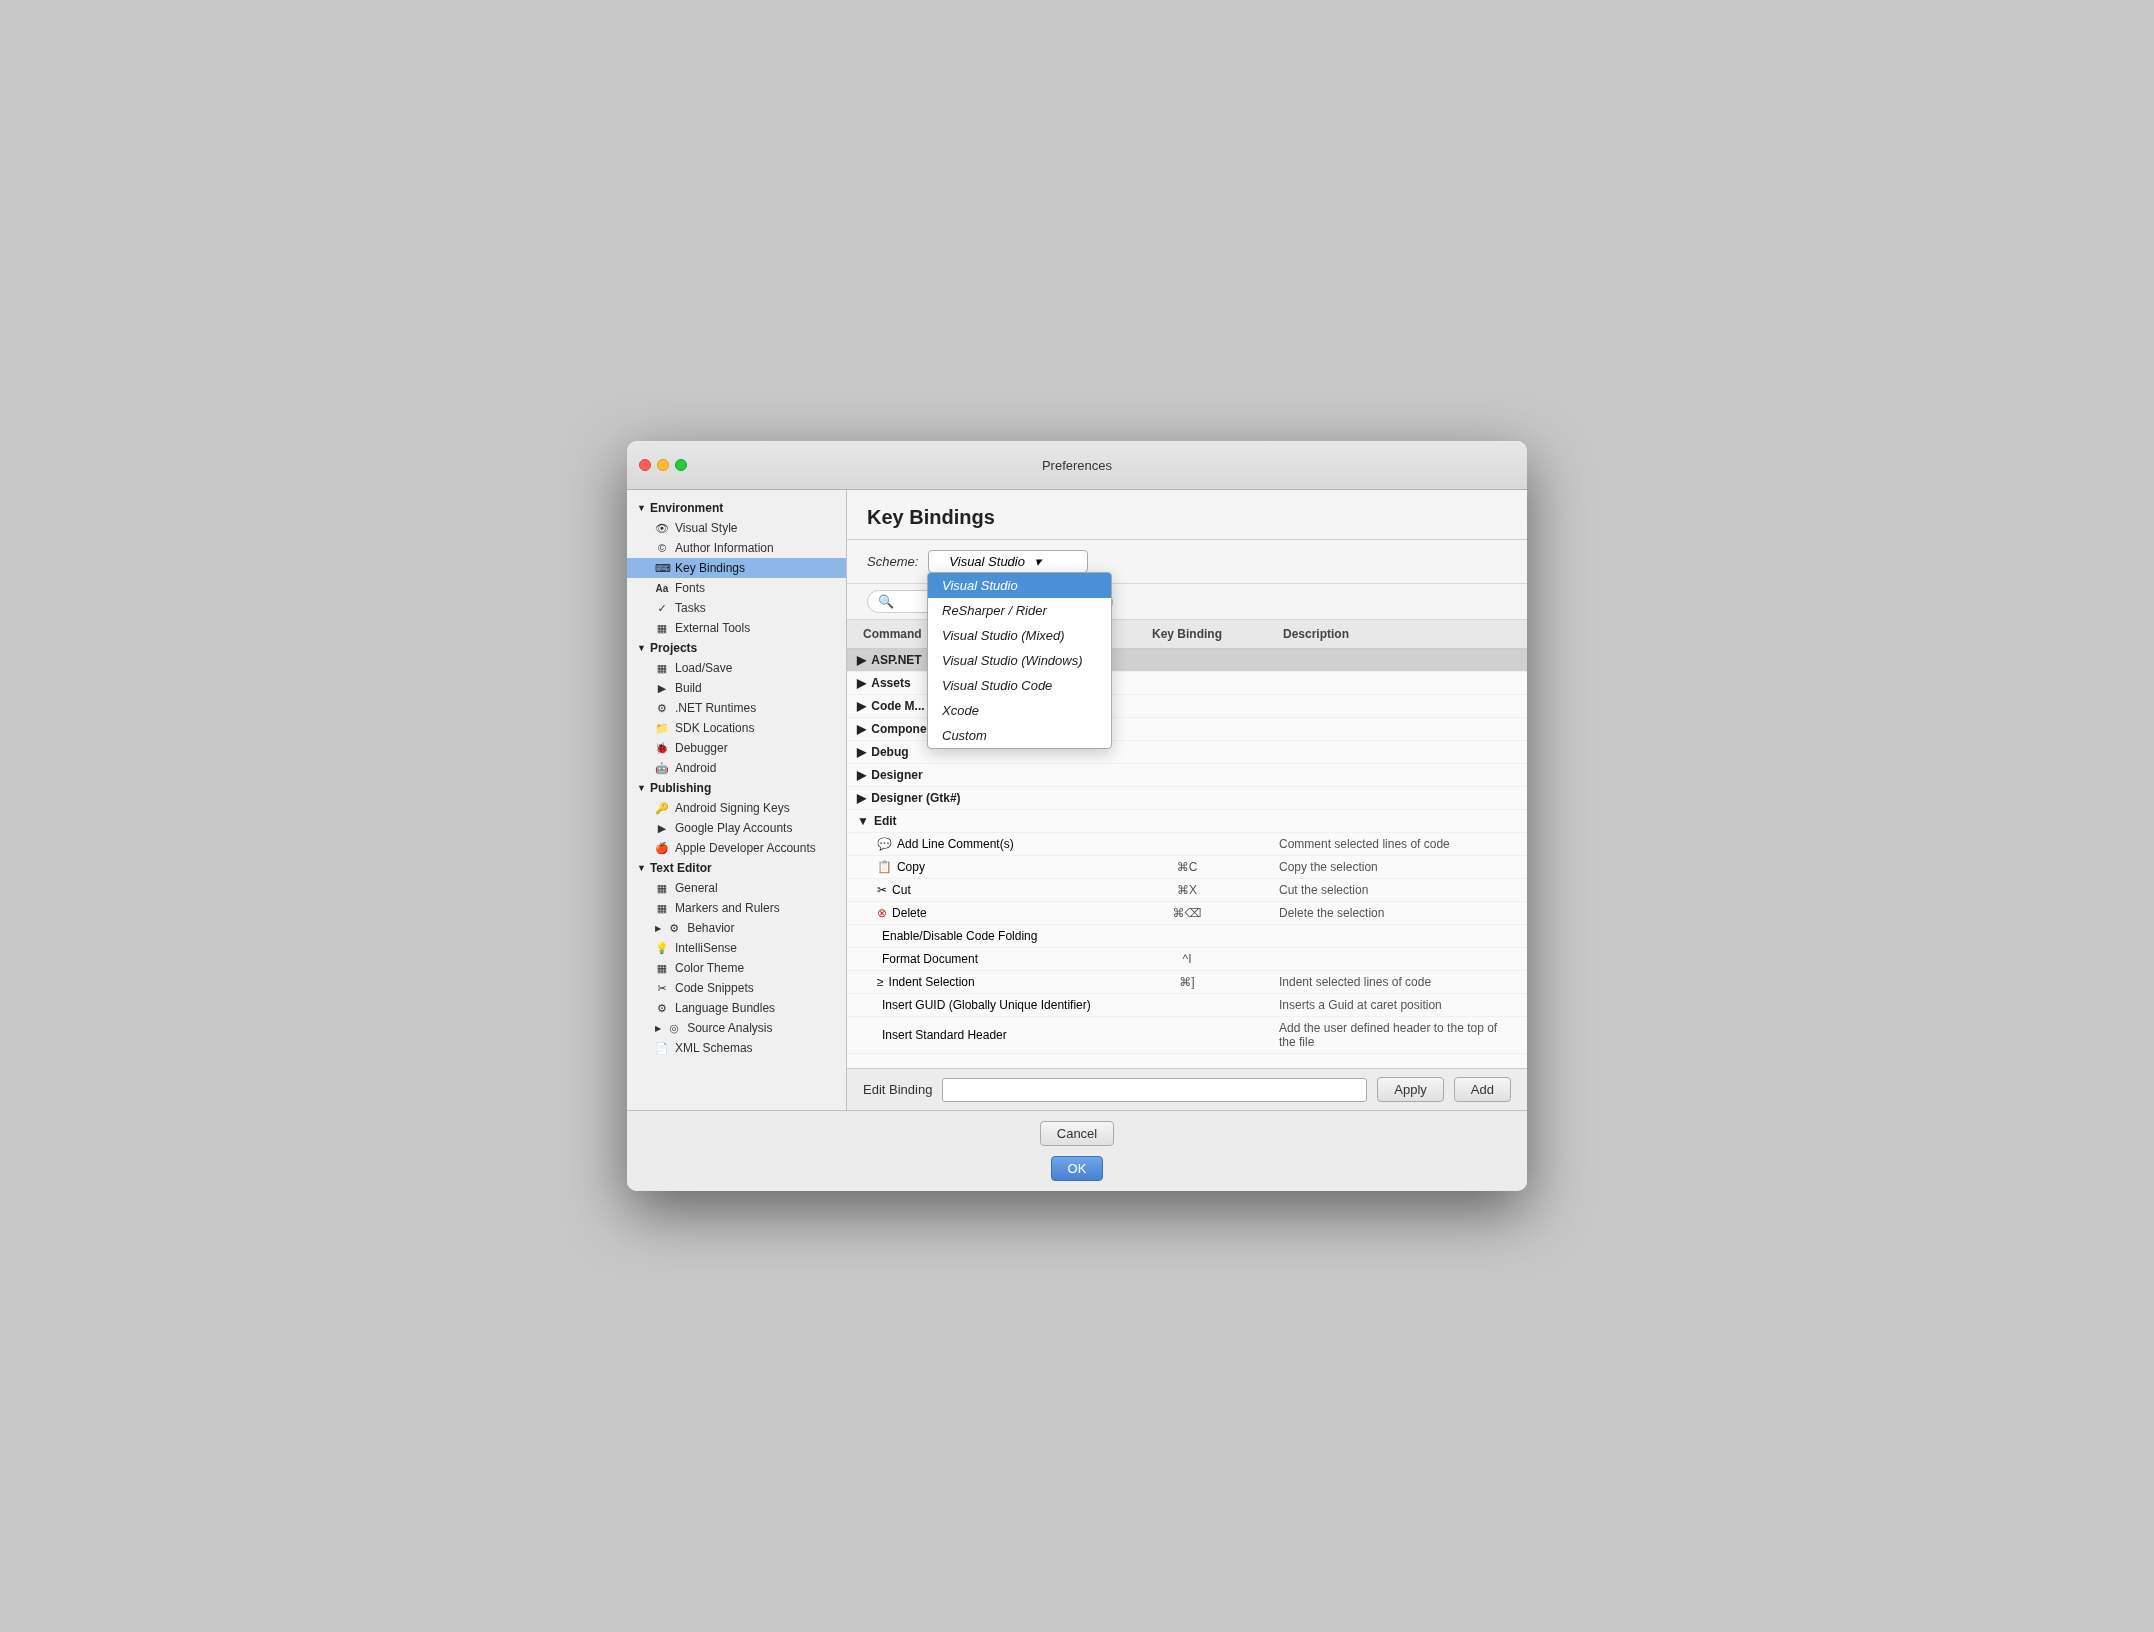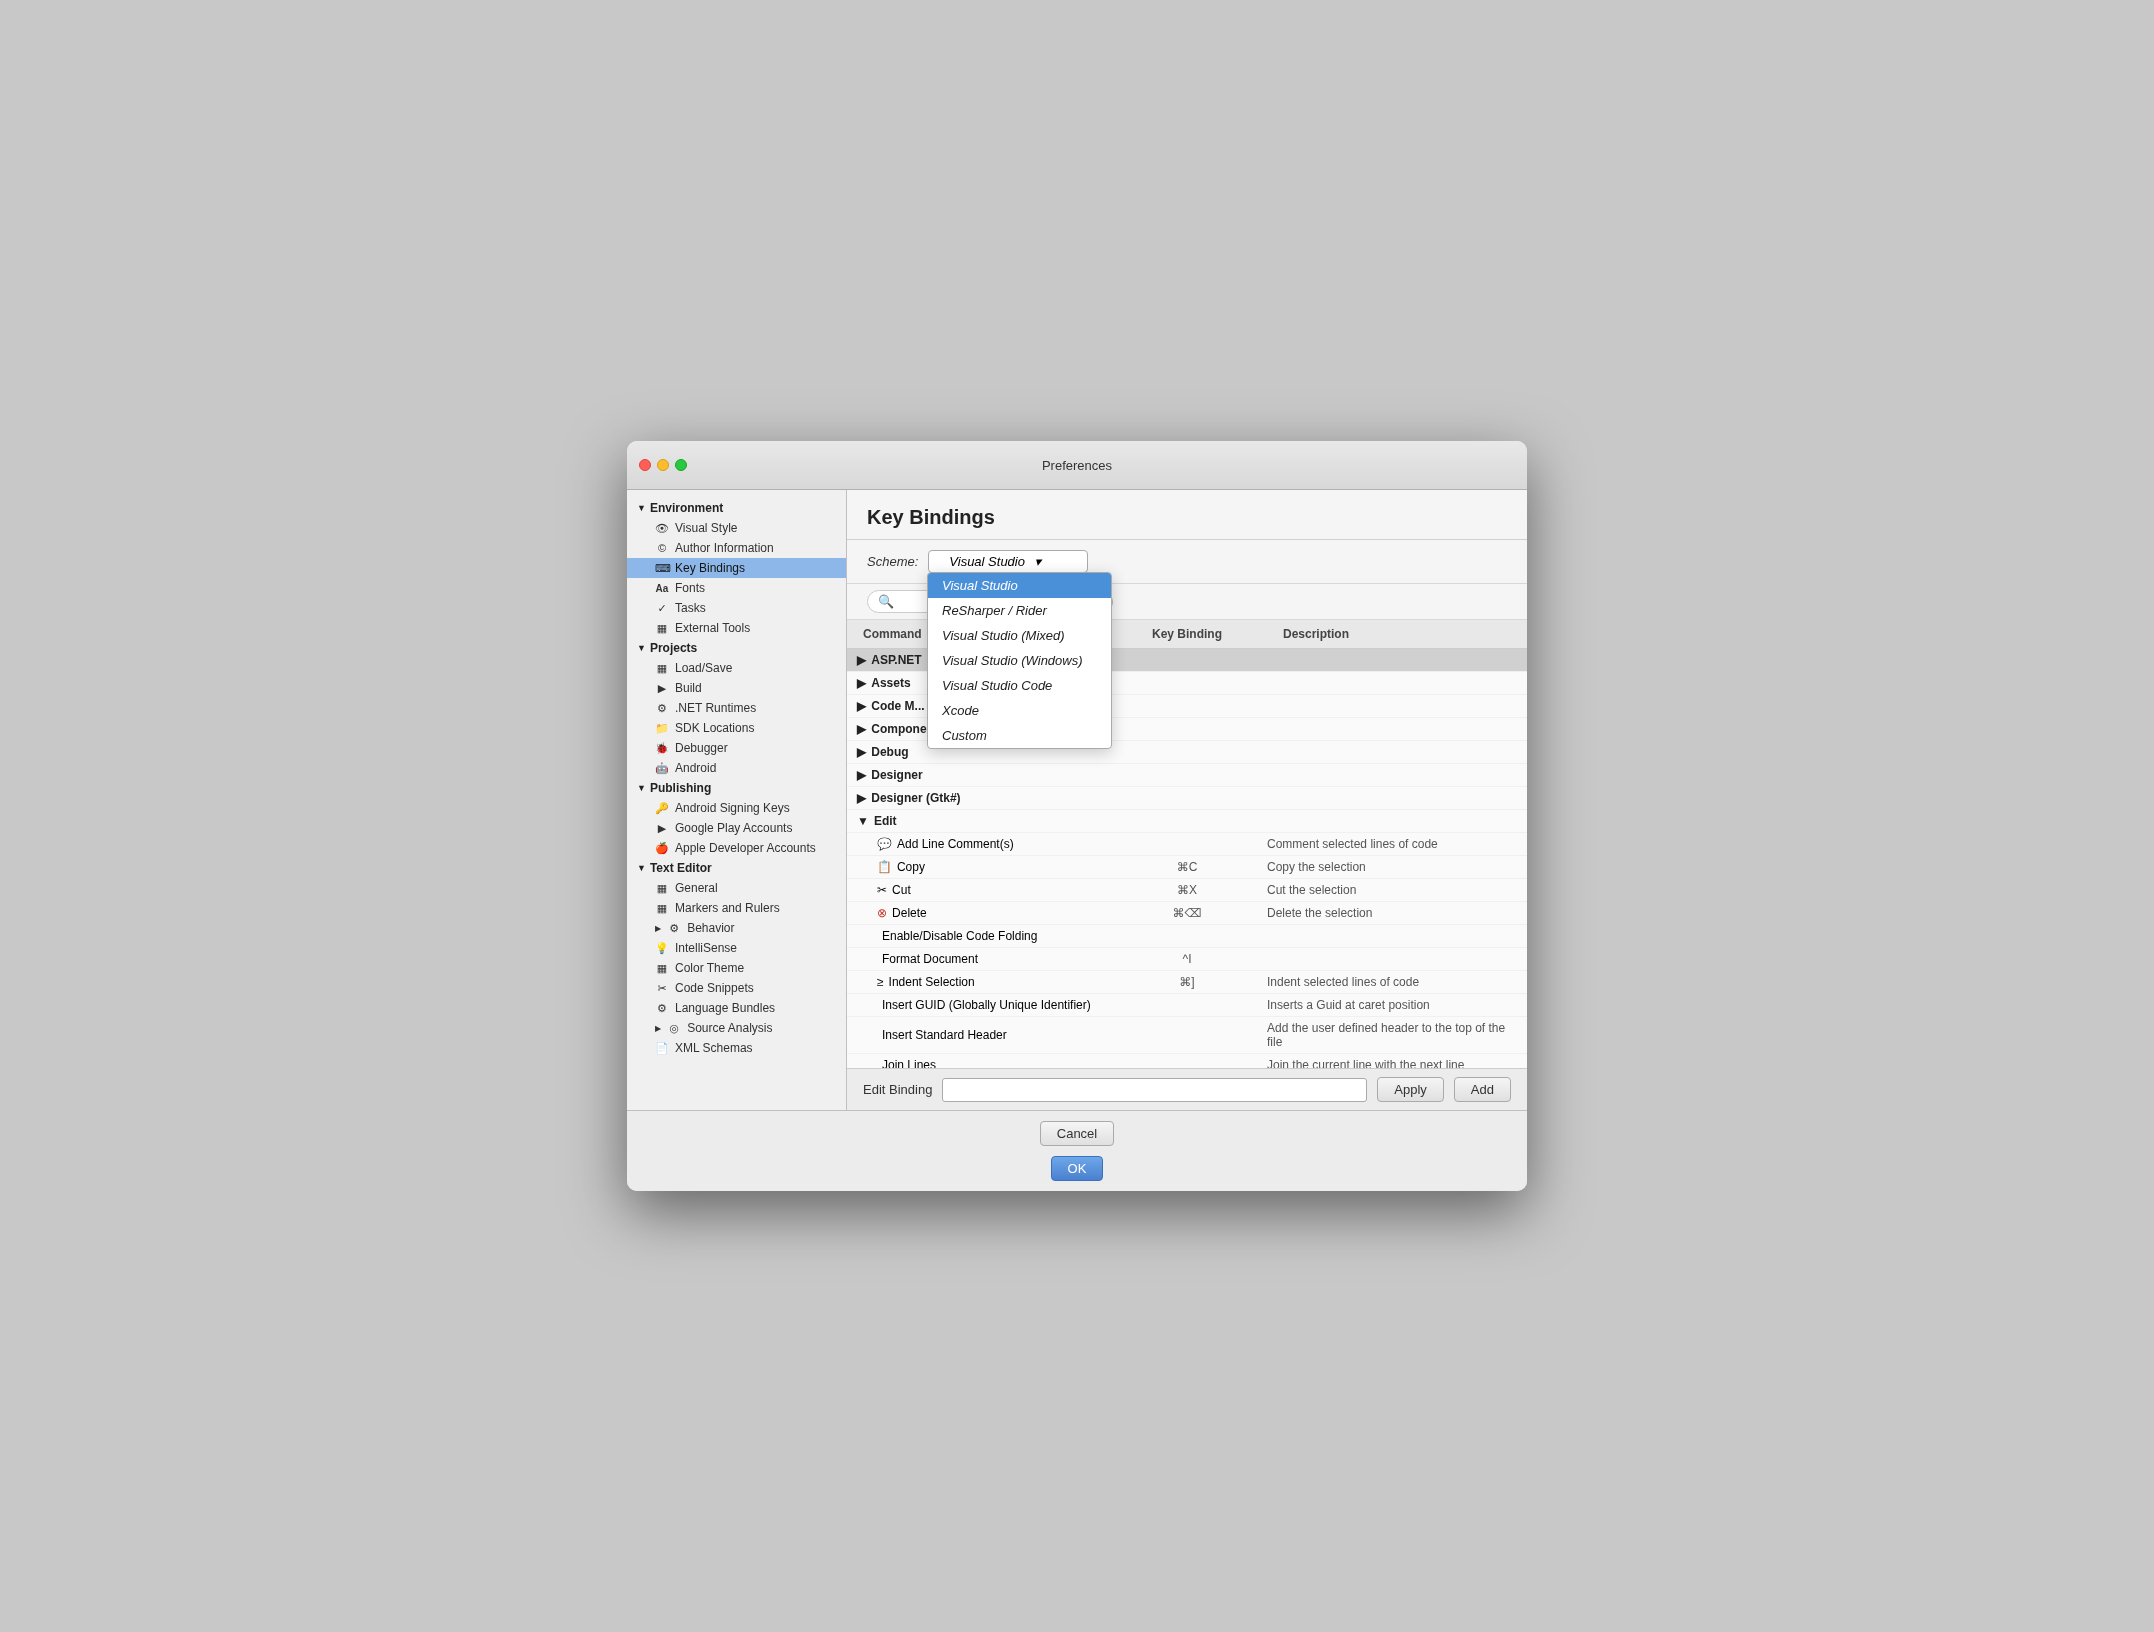--- a/index.html
+++ b/index.html
@@ -236,20 +236,21 @@
       align-items: center;
       gap: 5px;
       padding-left: 20px;
     }
     .tree-item-binding {
       color: #555;
       text-align: center;
     }
     .tree-item-desc {
       color: #555;
+      margin-left: 12px;
     }
     .edit-binding-row {
       display: flex;
       align-items: center;
       gap: 10px;
       padding: 8px 16px;
       background: #ececec;
       border-top: 1px solid #ccc;
     }
     .edit-binding-label {
@@ -600,30 +601,20 @@
           <div class="tree-row">
             <div class="tree-item">
               <div class="tree-item-name">
                 <span></span>
                 <span>Insert Standard Header</span>
               </div>
               <div class="tree-item-binding"></div>
               <div class="tree-item-desc">Add the user defined header to the top of the file</div>
             </div>
           </div>
-          <div class="tree-row">
-            <div class="tree-item">
-              <div class="tree-item-name">
-                <span></span>
-                <span>Join Lines</span>
-              </div>
-              <div class="tree-item-binding"></div>
-              <div class="tree-item-desc">Join the current line with the next line</div>
-            </div>
-          </div>
 
         </div>
       </div>
 
       <div class="edit-binding-row">
         <span class="edit-binding-label">Edit Binding</span>
         <input class="edit-binding-input" type="text" placeholder="" style="">
         <button class="btn">Apply</button>
         <button class="btn">Add</button>
       </div>

